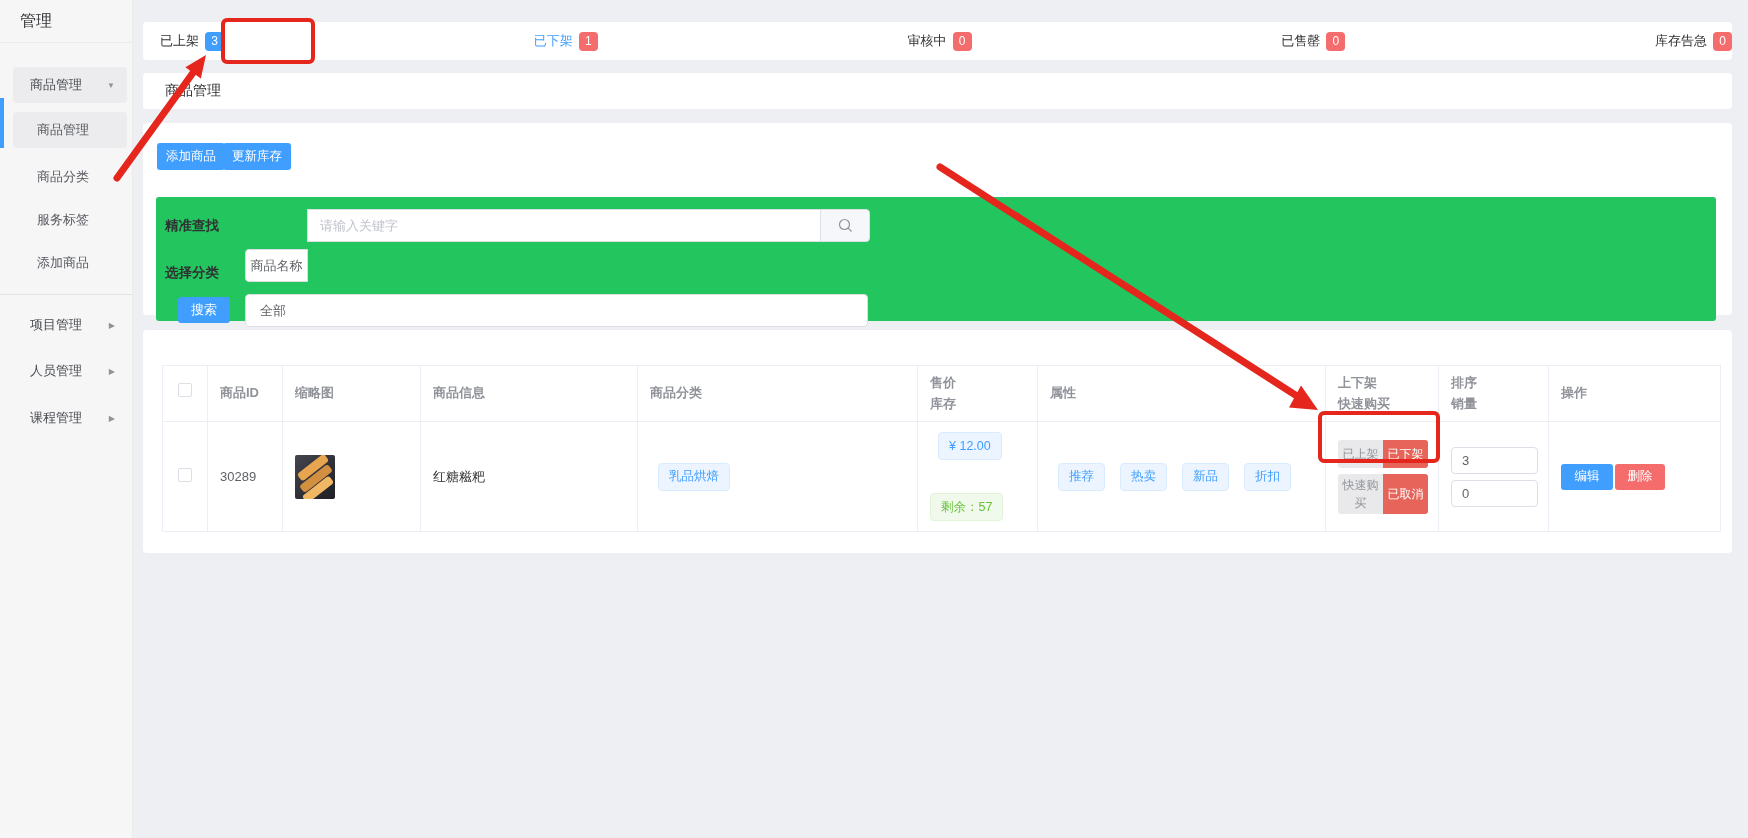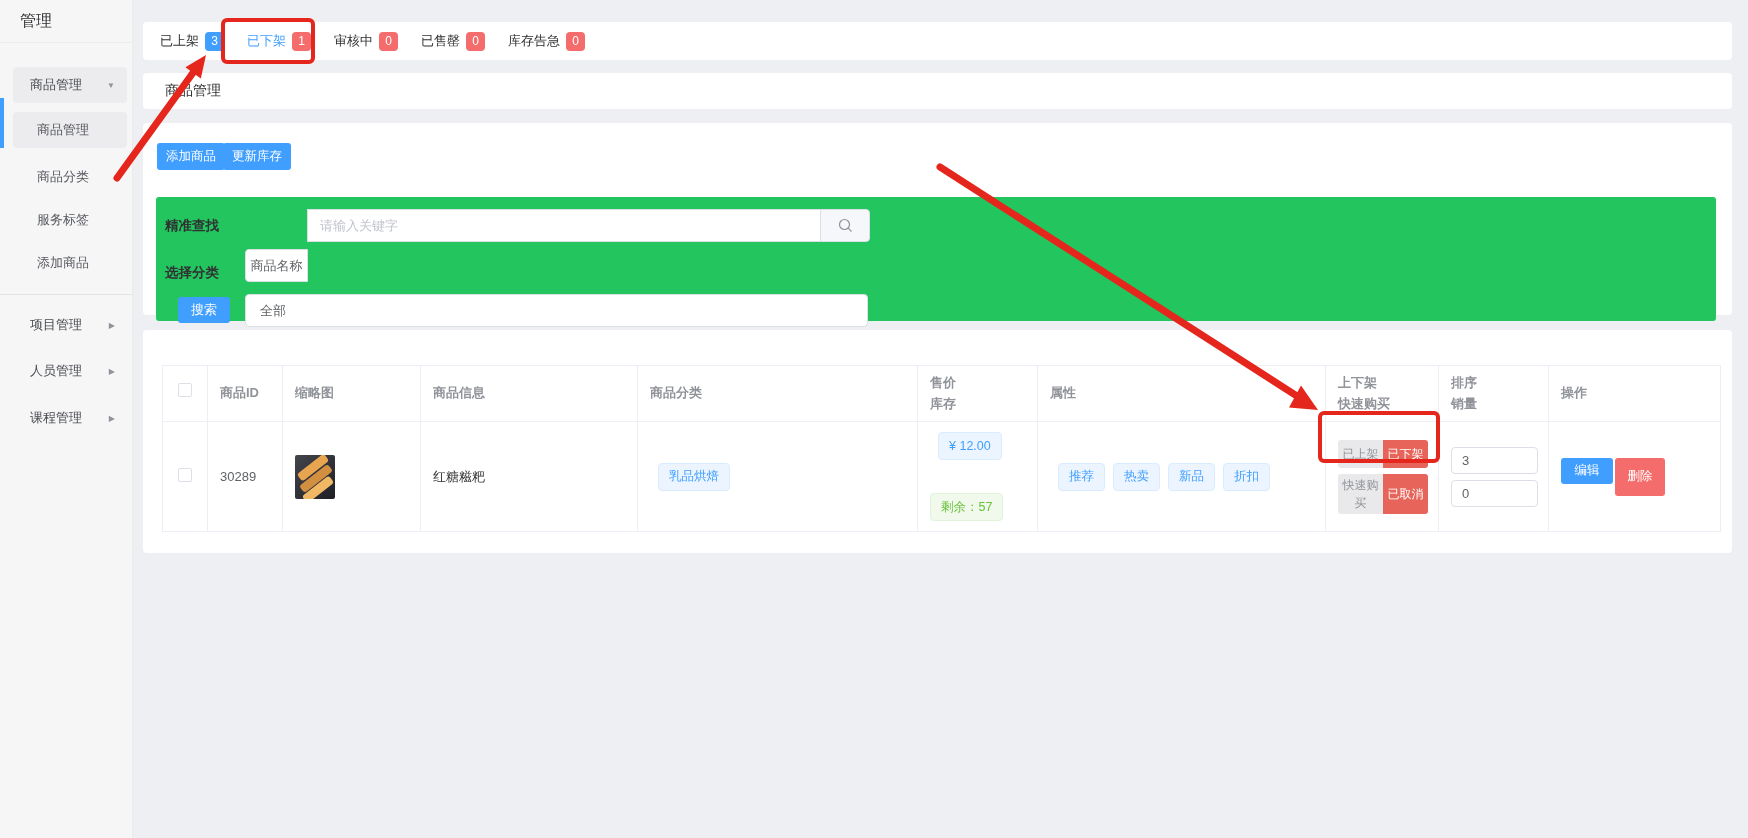--- a/index.html
+++ b/index.html
@@ -21,21 +21,21 @@
   .active-bar { position:absolute; left:0; top:98px; width:4px; height:50px; background:#409eff; }
   .sb-item { position:absolute; left:13px; width:114px; height:36px; border-radius:4px;
              display:flex; align-items:center; padding-left:17px; color:#4a4c51;
              cursor:pointer; font-size:13px; }
   .sb-item.gray { background:#ececee; }
   .sb-item.sub { padding-left:24px; color:#56585e; }
   .sb-caret { margin-left:auto; padding-right:12px; font-size:8px; color:#8f9399; }
   .sb-divider { position:absolute; left:0; width:133px; top:294px; height:1px; background:#e4e4e7; }
 
   
-  .card { position:absolute; left:143px; width:1589px; background:#fff; border-radius:4px; }
+  .card { position:absolute; left:143px; width:1589px; background:#fff; border-radius:4px;justify-content:space-between; }
   .card-tabs  { top:22px;  height:38px; display:flex; align-items:center; padding-left:17px; gap:23px; }
   .card-title { top:73px;  height:36px; display:flex; align-items:center; padding-left:22px;
                 font-size:14px; color:#303133; }
   .card-filter{ top:123px; height:192px; }
   .card-table { top:330px; height:223px; }
 
   
   .tab { display:flex; align-items:center; gap:6px; font-size:13px; color:#303133; cursor:pointer; }
   .tab.active { color:#409eff; }
   .badge { min-width:19px; height:19px; padding:0 3px; border-radius:4px; color:#fff;
@@ -97,35 +97,35 @@
   .thumb .p1 { width:34px; height:9px; left:1px; top:8px;  background:#e8a54f; }
   .thumb .p2 { width:36px; height:9px; left:3px; top:19px; background:#d28f3f; }
   .thumb .p3 { width:34px; height:9px; left:6px; top:30px; background:#f0b765; }
 
   .name { color:#303133; }
   .chip { display:inline-flex; align-items:center; justify-content:center; border-radius:4px;
           font-size:12.5px; padding:0 10px; height:28px; }
   .chip-blue  { background:#ecf5ff; border:1px solid #d9ecff; color:#409eff;margin-left:8px; }
   .chip-green { background:#f0f9eb; border:1px solid #e1f3d8; color:#67c23a;margin-top:27px; }
   .price-stack { display:flex; flex-direction:column; gap:6px; align-items:flex-start; }
-  .attr-wrap { display:flex; }
+  .attr-wrap { display:flex; gap:7px; }
 
   .toggle-stack { display:flex; flex-direction:column; gap:6px; align-items:flex-start; }
   .tgroup { display:inline-flex; }
   .tg-btn { width:45px; min-height:28px; display:flex; align-items:center; justify-content:center;
             text-align:center; font-size:12px; line-height:1.5; cursor:pointer; padding:2px 3px; }
   .tg-off { background:#e9e9eb; color:#909399; border-radius:3px 0 0 3px; }
   .tg-on  { background:#e66459; color:#fff; border-radius:0 3px 3px 0; }
 
   .sort-stack { display:flex; flex-direction:column; gap:6px; }
   .num-input { width:87px; height:27px; border:1px solid #dcdfe6; border-radius:4px; background:#fff;
                padding:0 10px; font-size:13px; color:#606266; outline:none;
                font-family:"Liberation Sans","DejaVu Sans",sans-serif; }
   .op-wrap { display:flex; gap:2px; }
-  .btn-edit { width:52px; height:26px; } .btn-del { width:50px; height:38px; }
+  .btn-edit { width:52px; height:26px; } .btn-del { width:50px; height:26px; }
 
   
   .annot { position:absolute; left:0; top:0; z-index:99; pointer-events:none; }
 </style>
 </head>
 <body>
 
 <div class="sidebar">
   <div class="sb-header">管理</div>
   <div class="active-bar"></div>

